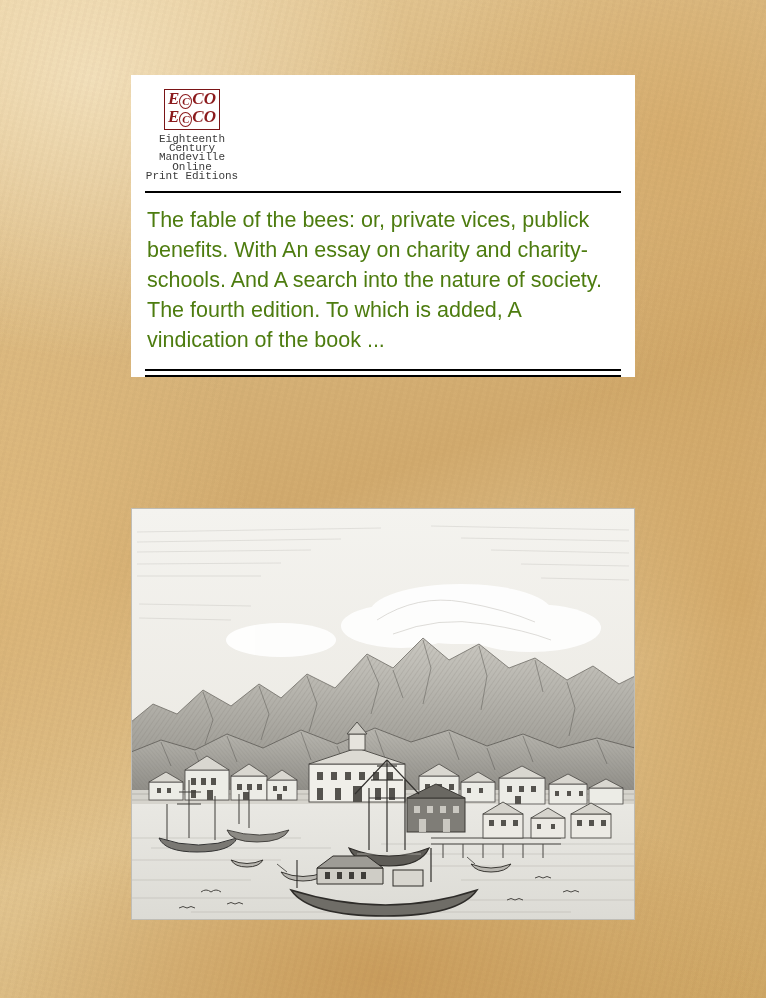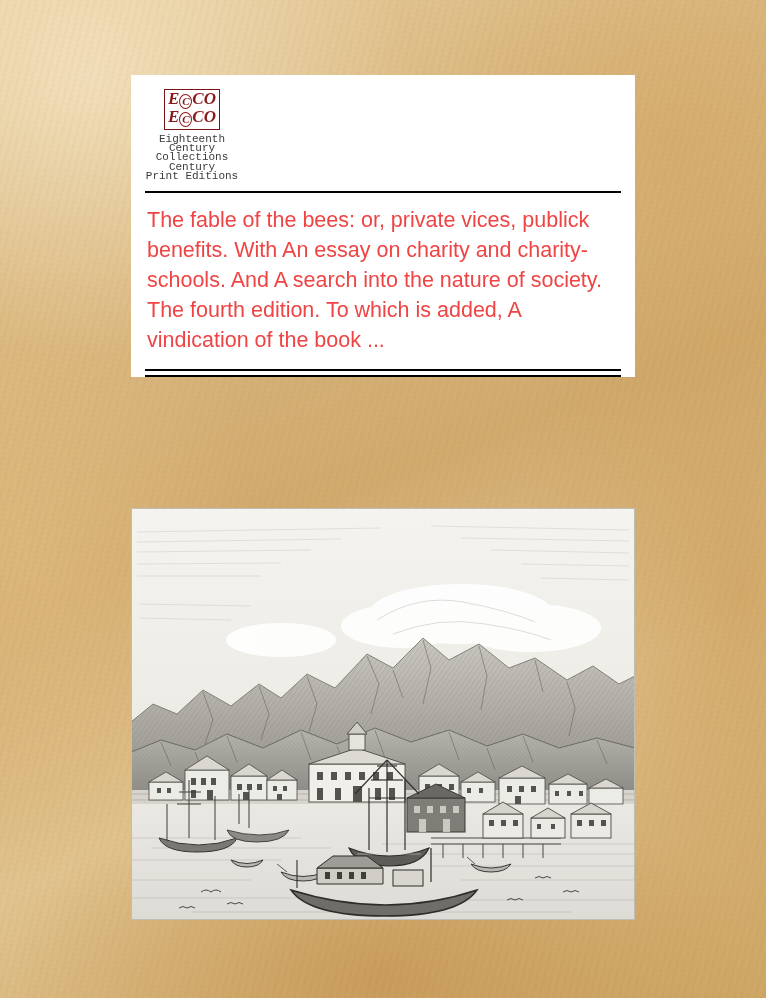--- a/index.html
+++ b/index.html
@@ -115,21 +115,21 @@
   }
   .rule.thin { height: 1.5px; }
 
   .title-block {
     padding: 12px 16px 14px 16px;
   }
   .title-block p {
     margin: 0;
     font-size: 21.5px;
     line-height: 30px;
-    color: #ef4444;
+    color: #4d7c0f;
   }
 
   .author-block {
     padding: 24px 16px 34px 18px;
   }
   .author-block p {
     margin: 0;
     font-size: 19.5px;
     color: #111;
   }
@@ -160,21 +160,21 @@
       <div class="ecco-wordmark">
         <div class="ecco-row">
           <span>E</span><span class="oval">C</span><span>CO</span>
         </div>
         <div class="ecco-row">
           <span>E</span><span class="oval">C</span><span>CO</span>
         </div>
       </div>
       <div class="ecco-sub">
         <div>Eighteenth Century</div>
-        <div>Collections Century</div>
+        <div>Mandeville Online</div>
         <div>Print Editions</div>
       </div>
     </div>
 
   </div>
 
   <div class="rule"></div>
 
   <div class="title-block">
     <p>The fable of the bees: or, private vices, publick benefits. With An essay on charity and charity-schools. And A search into the nature of society. The fourth edition. To which is added, A vindication of the book ...</p>

